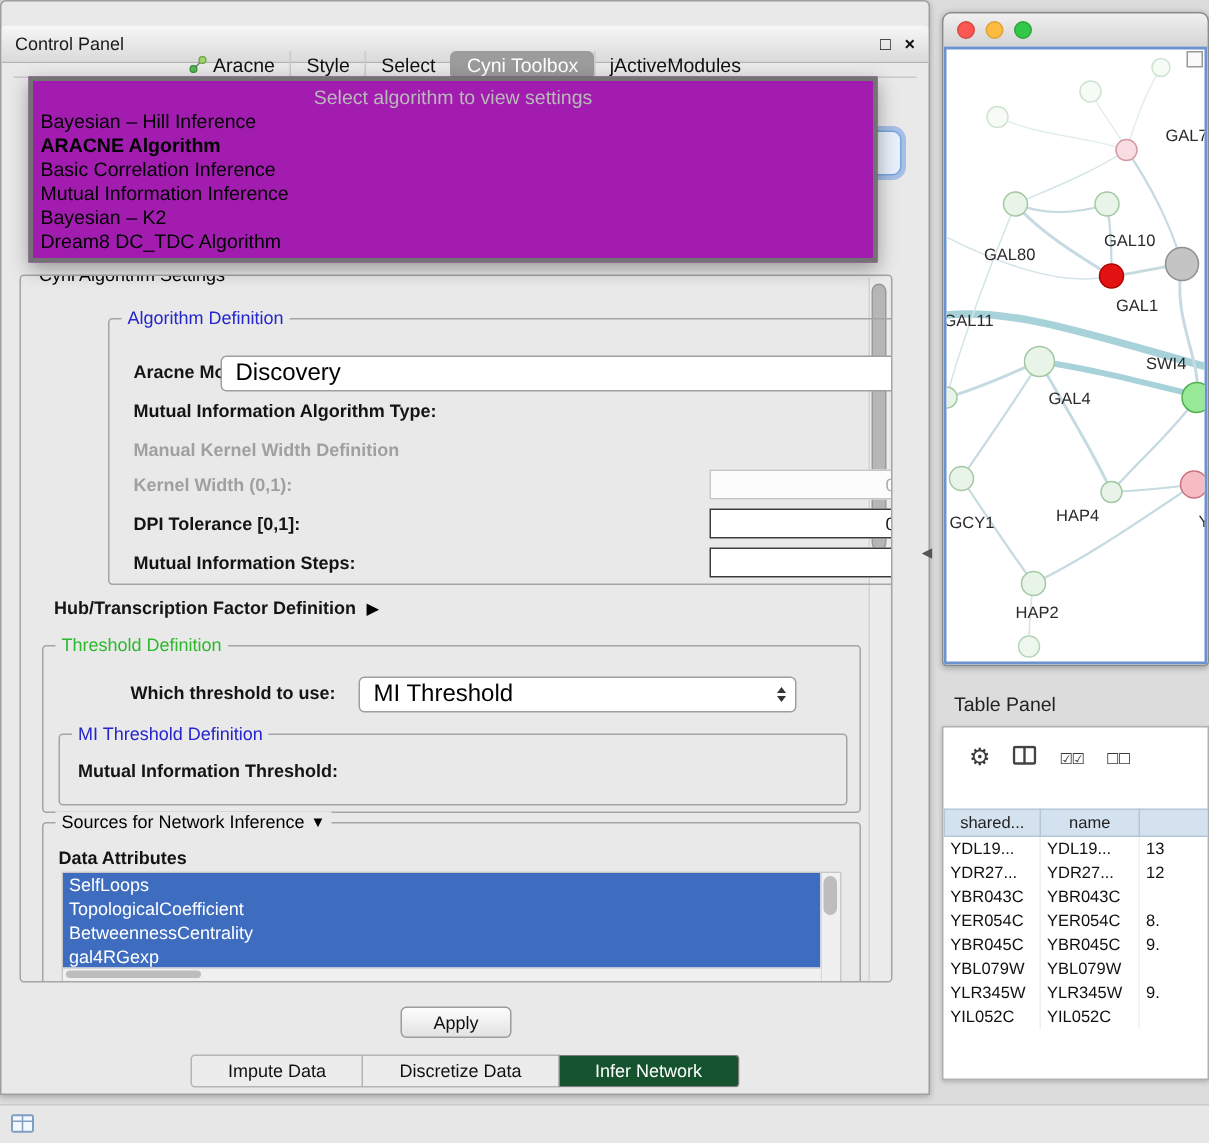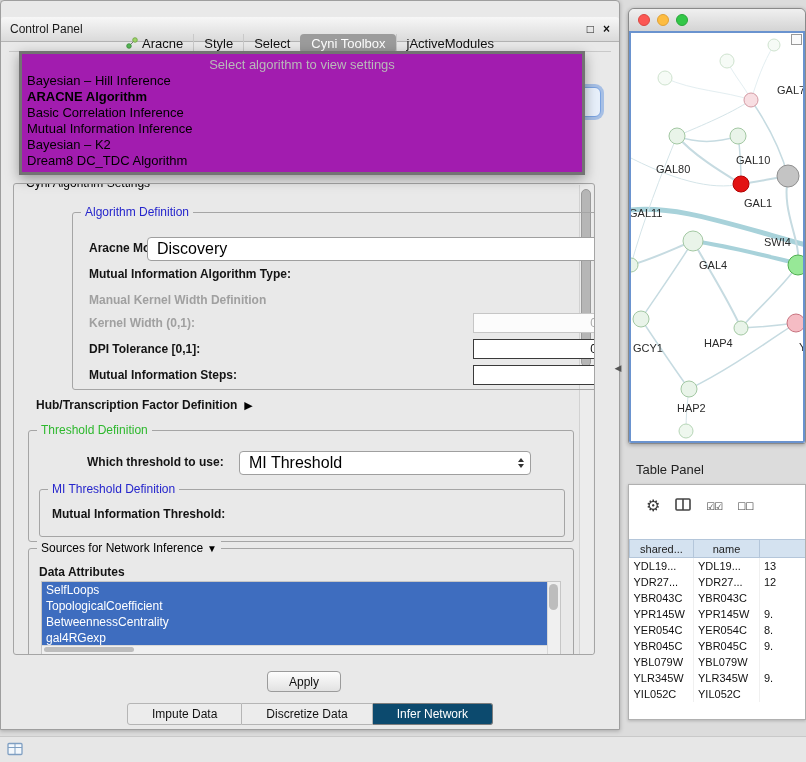--- a/index.html
+++ b/index.html
@@ -72,21 +72,21 @@
       border-top:1px solid #d8d8d8;box-sizing:border-box;}
   .list-hsb .thumb{position:absolute;left:2px;top:1px;width:90px;height:5px;background:#bdbdbd;border-radius:3px;}
   .apply-btn{position:absolute;left:266px;top:670px;width:74px;height:21px;
       background:linear-gradient(#fdfdfd,#e2e2e2);border:1px solid #9b9b9b;border-radius:4px;
       font-size:12px;font-family:inherit;color:#111;padding:0;}
   .cp-bottom-tabs{position:absolute;left:0;right:0;top:702px;display:flex;justify-content:center;}
   .btab{font-size:12px;padding:3px 24px;background:#ececec;border:1px solid #b5b5b5;color:#111;}
   .btab:not(:first-child){border-left:none;}
   .btab:first-child{border-radius:3px 0 0 3px;}
   .btab:last-child{border-radius:0 3px 3px 0;}
-  .btab.active{background:#0c4a6e;color:#fff;border-color:#7d7d7d;}
+  .btab.active{background:#14532d;color:#fff;border-color:#7d7d7d;}
   
   .net{position:absolute;left:628px;top:8px;width:178px;height:436px;background:#e6e6e6;
       border:1px solid #8a8a8a;border-radius:6px 6px 3px 3px;box-sizing:border-box;overflow:hidden;
       box-shadow:0 1px 4px rgba(0,0,0,.3);}
   .net-titlebar{height:22px;background:linear-gradient(#f0f0f0,#d4d4d4);
       border-bottom:1px solid #aeaeae;display:flex;align-items:center;gap:7px;padding-left:9px;
       border-radius:5px 5px 0 0;}
   .tl{width:12px;height:12px;border-radius:50%;box-sizing:border-box;}
   .tl.red{background:#fc5753;border:1px solid #d94742;}
   .tl.yellow{background:#fdbc40;border:1px solid #dfa036;}
@@ -359,25 +359,20 @@
           <td>YDR27...</td>
           <td>YDR27...</td>
           <td>12</td>
         </tr>
         <tr>
           <td>YBR043C</td>
           <td>YBR043C</td>
           <td></td>
         </tr>
         <tr>
-          <td>YPR145W</td>
-          <td>YPR145W</td>
-          <td>9.</td>
-        </tr>
-        <tr>
           <td>YER054C</td>
           <td>YER054C</td>
           <td>8.</td>
         </tr>
         <tr>
           <td>YBR045C</td>
           <td>YBR045C</td>
           <td>9.</td>
         </tr>
         <tr>

